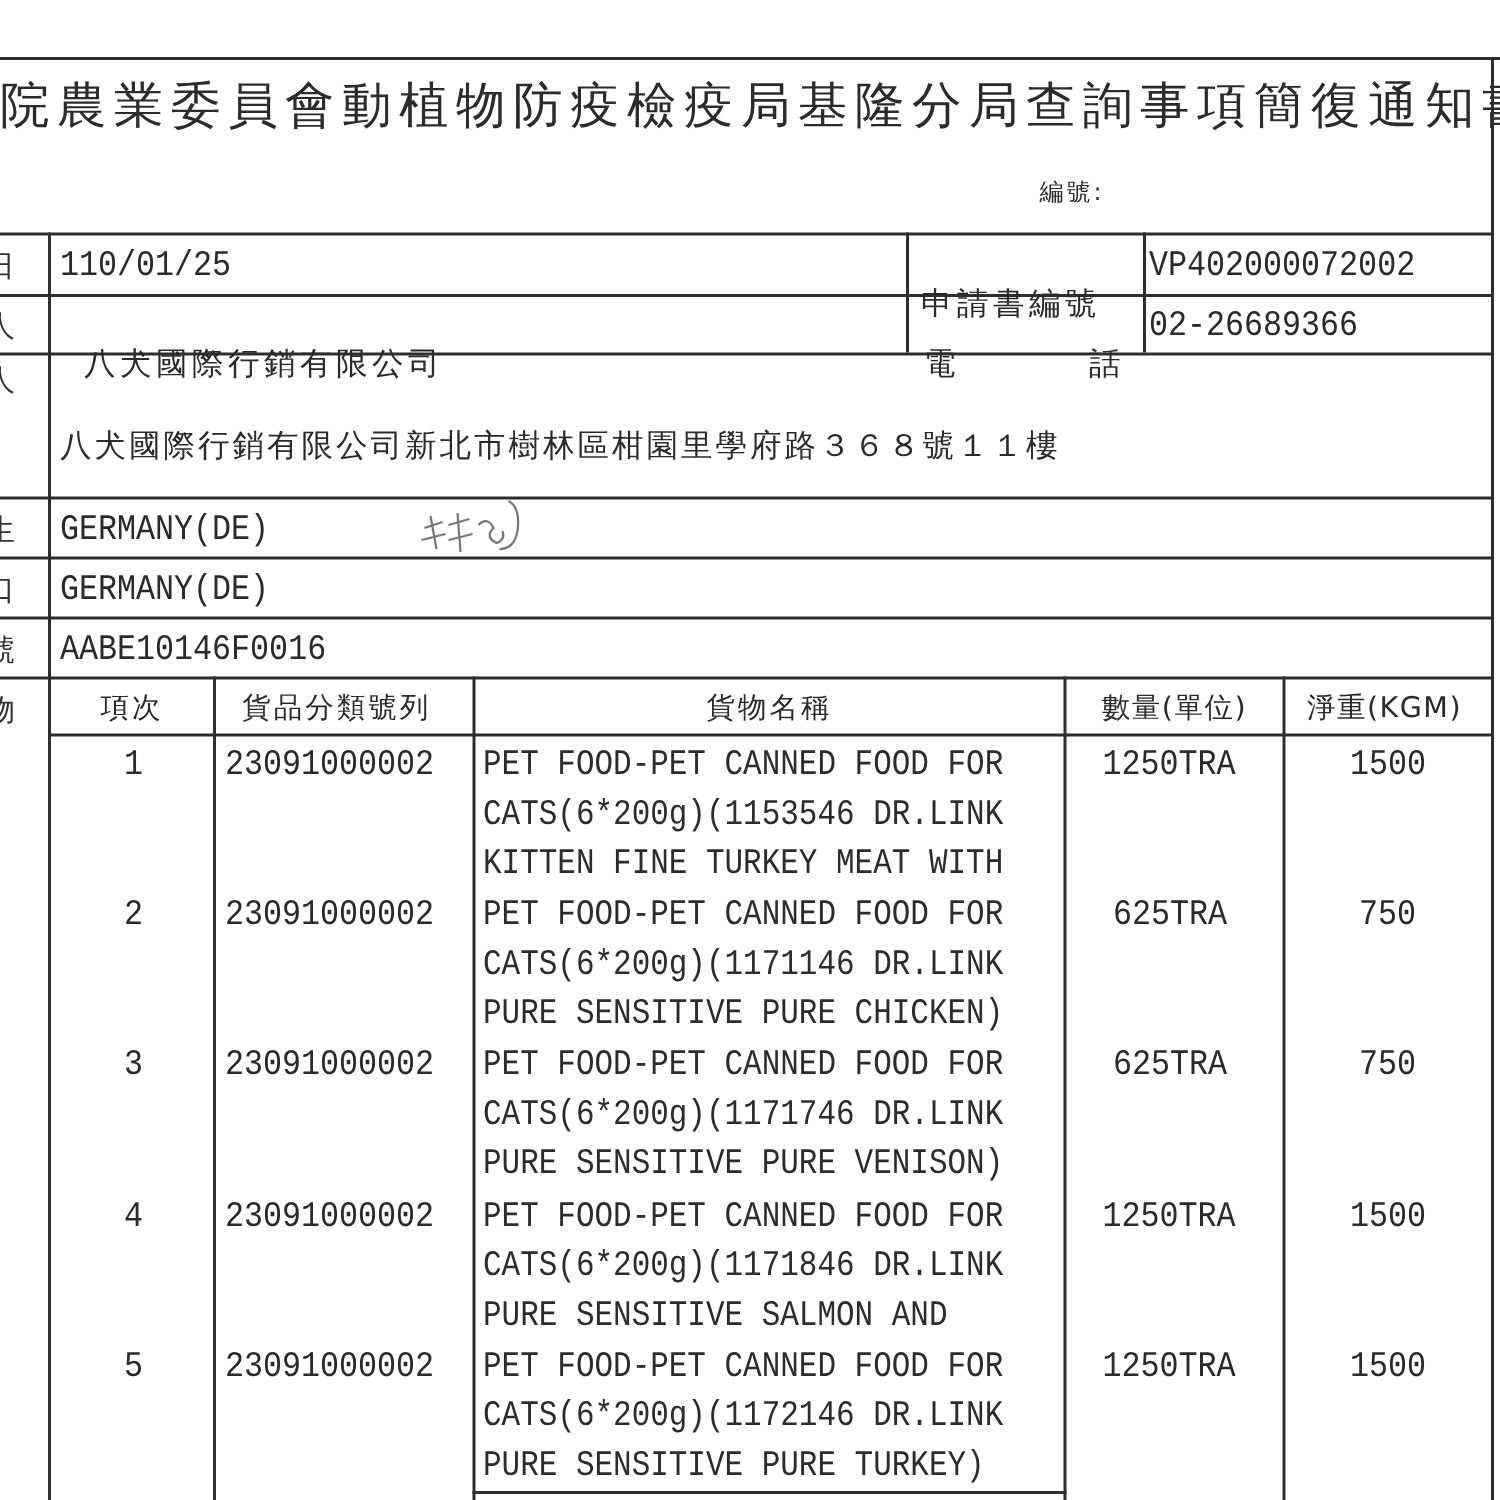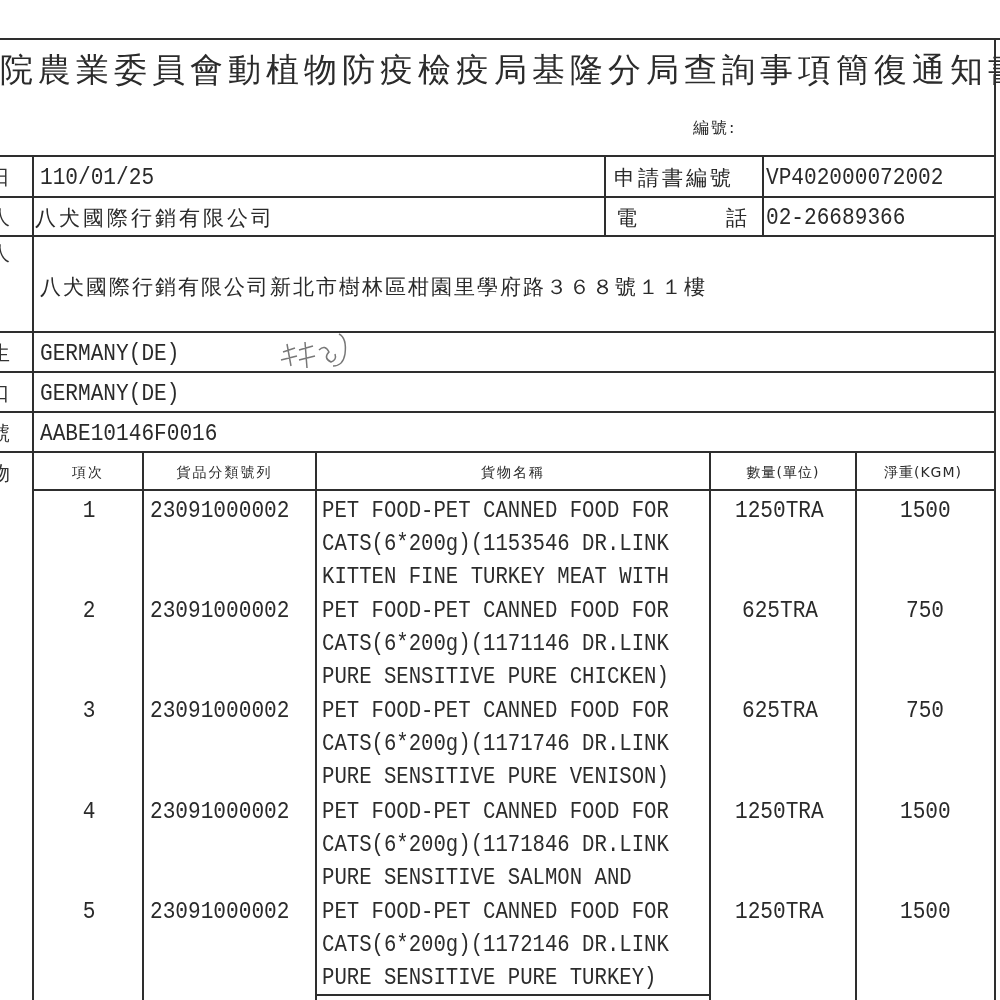--- a/index.html
+++ b/index.html
@@ -42,24 +42,25 @@
     .mono {
       font-family: "Liberation Mono", "DejaVu Sans Mono", monospace;
       font-size: 24px;
       transform: scaleX(0.88);
       transform-origin: left center;
     }
     .cjk {
       font-family: "DejaVu Sans", sans-serif;
       font-size: 21px;
       letter-spacing: 3px;
+      margin-top: 24px;
     }
     .hdr {
       font-family: "DejaVu Sans", sans-serif;
-      font-size: 14px;
+      font-size: 19px;
       letter-spacing: 2px;
     }
     .desc {
       position: absolute;
       left: 322px;
       width: 385px;
       font-family: "Liberation Mono", "DejaVu Sans Mono", monospace;
       font-size: 24px;
       line-height: 33px;
       white-space: pre;
@@ -117,26 +118,26 @@
 <div class="left-stub" style="top:240px; left:-10px;">人</div>
 <div class="left-stub" style="top:340px; left:-10px;">生</div>
 <div class="left-stub" style="top:380px; left:-10px;">口</div>
 <div class="left-stub" style="top:420px; left:-10px;">號</div>
 <div class="left-stub" style="top:460px; left:-10px;">物</div>
 
 <div class="cell mono" style="left:40px; top:163px;">110/01/25</div>
 <div class="cell cjk" style="left:614px; top:163px;">申請書編號</div>
 <div class="cell mono" style="left:766px; top:163px;">VP402000072002</div>
 
-<div class="cell cjk" style="left:35px; top:203px;">八犬國際行銷有限公司</div>
+<div class="cell cjk" style="left:56px; top:203px;">八犬國際行銷有限公司</div>
 <div class="cell cjk" style="left:616px; top:203px;">電</div>
 <div class="cell cjk" style="left:726px; top:203px;">話</div>
 <div class="cell mono" style="left:766px; top:203px;">02-26689366</div>
 
-<div class="cell cjk" style="left:40px; top:272px; letter-spacing:2px;">八犬國際行銷有限公司新北市樹林區柑園里學府路３６８號１１樓</div>
+<div class="cell cjk" style="left:40px; top:258px; letter-spacing:2px;">八犬國際行銷有限公司新北市樹林區柑園里學府路３６８號１１樓</div>
 
 <div class="cell mono" style="left:40px; top:339px;">GERMANY(DE)</div>
 <svg class="scribble" width="90" height="45" viewBox="0 0 90 45">
   <path d="M8 22 L20 18 M12 14 L16 36 M6 30 L22 26 M24 20 L38 16 M30 12 L32 38 M24 30 L40 26 M44 20 Q50 14 54 22 Q48 28 56 32 Q62 30 60 24 M64 4 Q72 8 70 24 Q68 36 58 36" stroke="#777" stroke-width="1.5" fill="none"></path>
 </svg>
 <div class="cell mono" style="left:40px; top:379px;">GERMANY(DE)</div>
 <div class="cell mono" style="left:40px; top:419px;">AABE10146F0016</div>
 
 <div class="cell hdr center" style="left:34px; width:108px; top:457px;">項次</div>
 <div class="cell hdr center" style="left:144px; width:161px; top:457px;">貨品分類號列</div>

